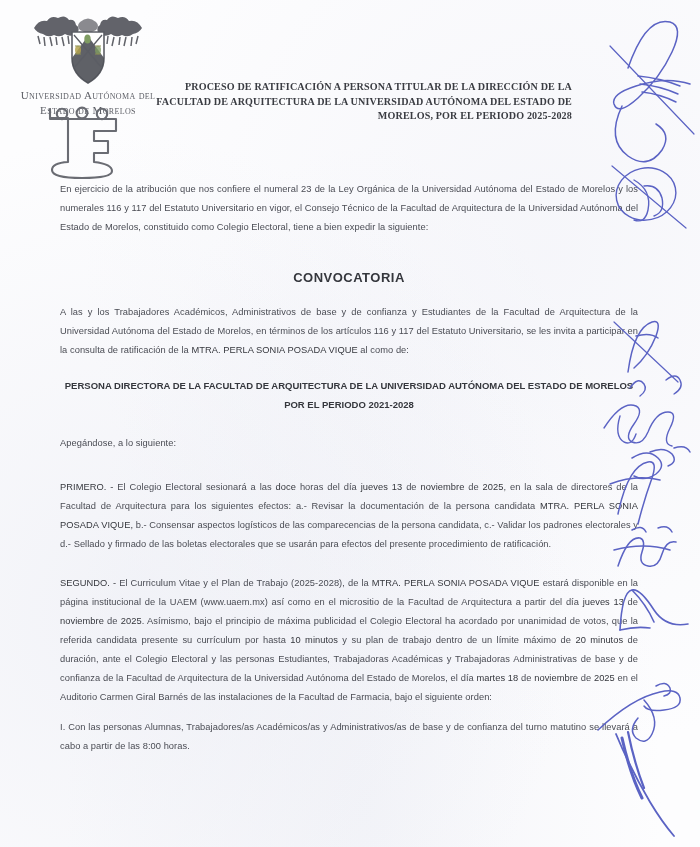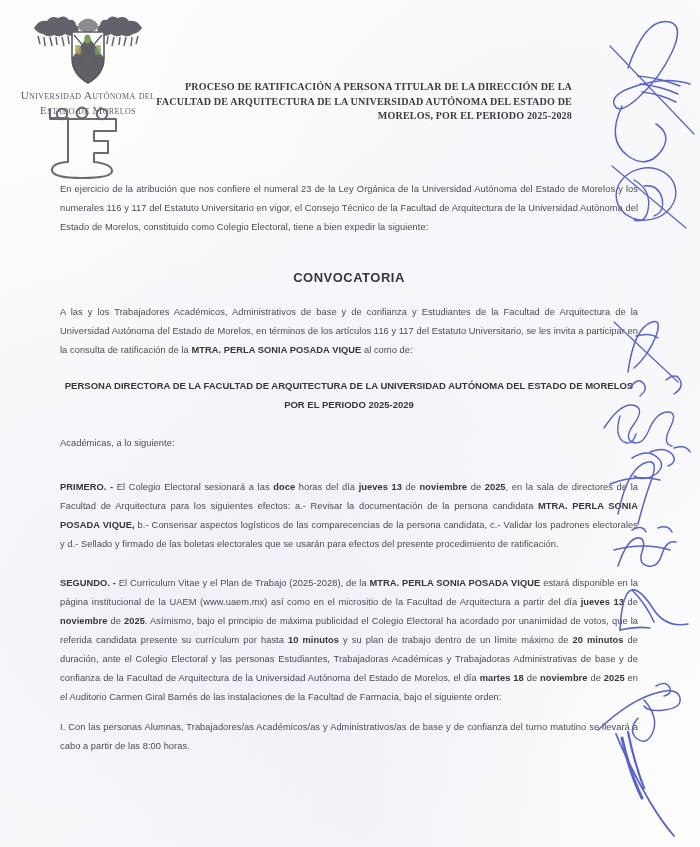--- a/index.html
+++ b/index.html
@@ -83,21 +83,21 @@
   }
   p.para {
     margin: 0 0 11px 0;
     font-size: 9.3px;
     line-height: 2.05;
     text-align: justify;
     color: #4a4c54;
     letter-spacing: 0.05px;
   }
   p.para.last { margin-bottom: 0; }
-  .b { font-weight: bold; color: #35373d; }
+  .b { font-weight: normal; color: #35373d; }
   .heading-conv {
     margin: 14px 0 18px 0;
     text-align: center;
     font-size: 13px;
     font-weight: bold;
     letter-spacing: 0.5px;
     color: #35373d;
   }
   .heading-cargo {
     margin: 16px 0 20px 0;
@@ -178,23 +178,23 @@
     <p class="para">En ejercicio de la atribución que nos confiere el numeral 23 de la Ley Orgánica de la Universidad Autónoma del Estado de Morelos y los numerales 116 y 117 del Estatuto Universitario en vigor, el Consejo Técnico de la Facultad de Arquitectura de la Universidad Autónoma del Estado de Morelos, constituido como Colegio Electoral, tiene a bien expedir la siguiente:</p>
 
     <div class="spacer-sm"></div>
 
     <div class="heading-conv">CONVOCATORIA</div>
 
     <p class="para">
       <span>A las y los Trabajadores Académicos, Administrativos de base y de confianza y Estudiantes de la Facultad de Arquitectura de la Universidad Autónoma del Estado de Morelos, en términos de los artículos 116 y 117 del Estatuto Universitario, se les invita a participar en la consulta de ratificación de la </span><span class="b">MTRA. PERLA SONIA POSADA VIQUE</span><span> al como de:</span>
     </p>
 
-    <div class="heading-cargo">PERSONA DIRECTORA DE LA FACULTAD DE ARQUITECTURA DE LA UNIVERSIDAD AUTÓNOMA DEL ESTADO DE MORELOS POR EL PERIODO 2025-2029</div>
-
-    <p class="para">Académicas, a lo siguiente:</p>
+    <div class="heading-cargo">PERSONA DIRECTORA DE LA FACULTAD DE ARQUITECTURA DE LA UNIVERSIDAD AUTÓNOMA DEL ESTADO DE MORELOS POR EL PERIODO 2021-2028</div>
+
+    <p class="para">Apegándose, a lo siguiente:</p>
 
     <div class="spacer-md"></div>
 
     <div id="clauses">
         <p class="para"><span class="b">PRIMERO. -</span><span> El Colegio Electoral sesionará a las </span><span class="b">doce</span><span> horas del día </span><span class="b">jueves 13</span><span> de </span><span class="b">noviembre</span><span> de </span><span class="b">2025</span><span>, en la sala de directores de la Facultad de Arquitectura para los siguientes efectos: a.- Revisar la documentación de la persona candidata </span><span class="b">MTRA. PERLA SONIA POSADA VIQUE,</span><span> b.- Consensar aspectos logísticos de las comparecencias de la persona candidata, c.- Validar los padrones electorales y d.- Sellado y firmado de las boletas electorales que se usarán para efectos del presente procedimiento de ratificación.</span></p>
         <div class="spacer-sm"></div>
         <p class="para"><span class="b">SEGUNDO. -</span><span> El Curriculum Vitae y el Plan de Trabajo (2025-2028), de la </span><span class="b">MTRA. PERLA SONIA POSADA VIQUE</span><span> estará disponible en la página institucional de la UAEM (</span><span class="link">www.uaem.mx</span><span>) así como en el micrositio de la Facultad de Arquitectura a partir del día </span><span class="b">jueves 13</span><span> de </span><span class="b">noviembre</span><span> de </span><span class="b">2025</span><span>.  Asímismo, bajo el principio de máxima publicidad el Colegio Electoral ha acordado por unanimidad de votos, que la referida candidata presente su currículum por hasta  </span><span class="b">10 minutos</span><span> y su plan de trabajo dentro de un límite máximo de </span><span class="b">20 minutos</span><span> de duración, ante el Colegio Electoral y las personas Estudiantes, Trabajadoras Académicas y Trabajadoras Administrativas de base y de confianza de la Facultad de Arquitectura de la Universidad Autónoma del Estado de Morelos, el día </span><span class="b">martes 18</span><span> de </span><span class="b">noviembre</span><span> de </span><span class="b">2025</span><span> en el Auditorio Carmen Giral Barnés de las instalaciones de la Facultad de Farmacia, bajo el siguiente orden:</span></p>
       </div>
 
     <div id="order-items">

